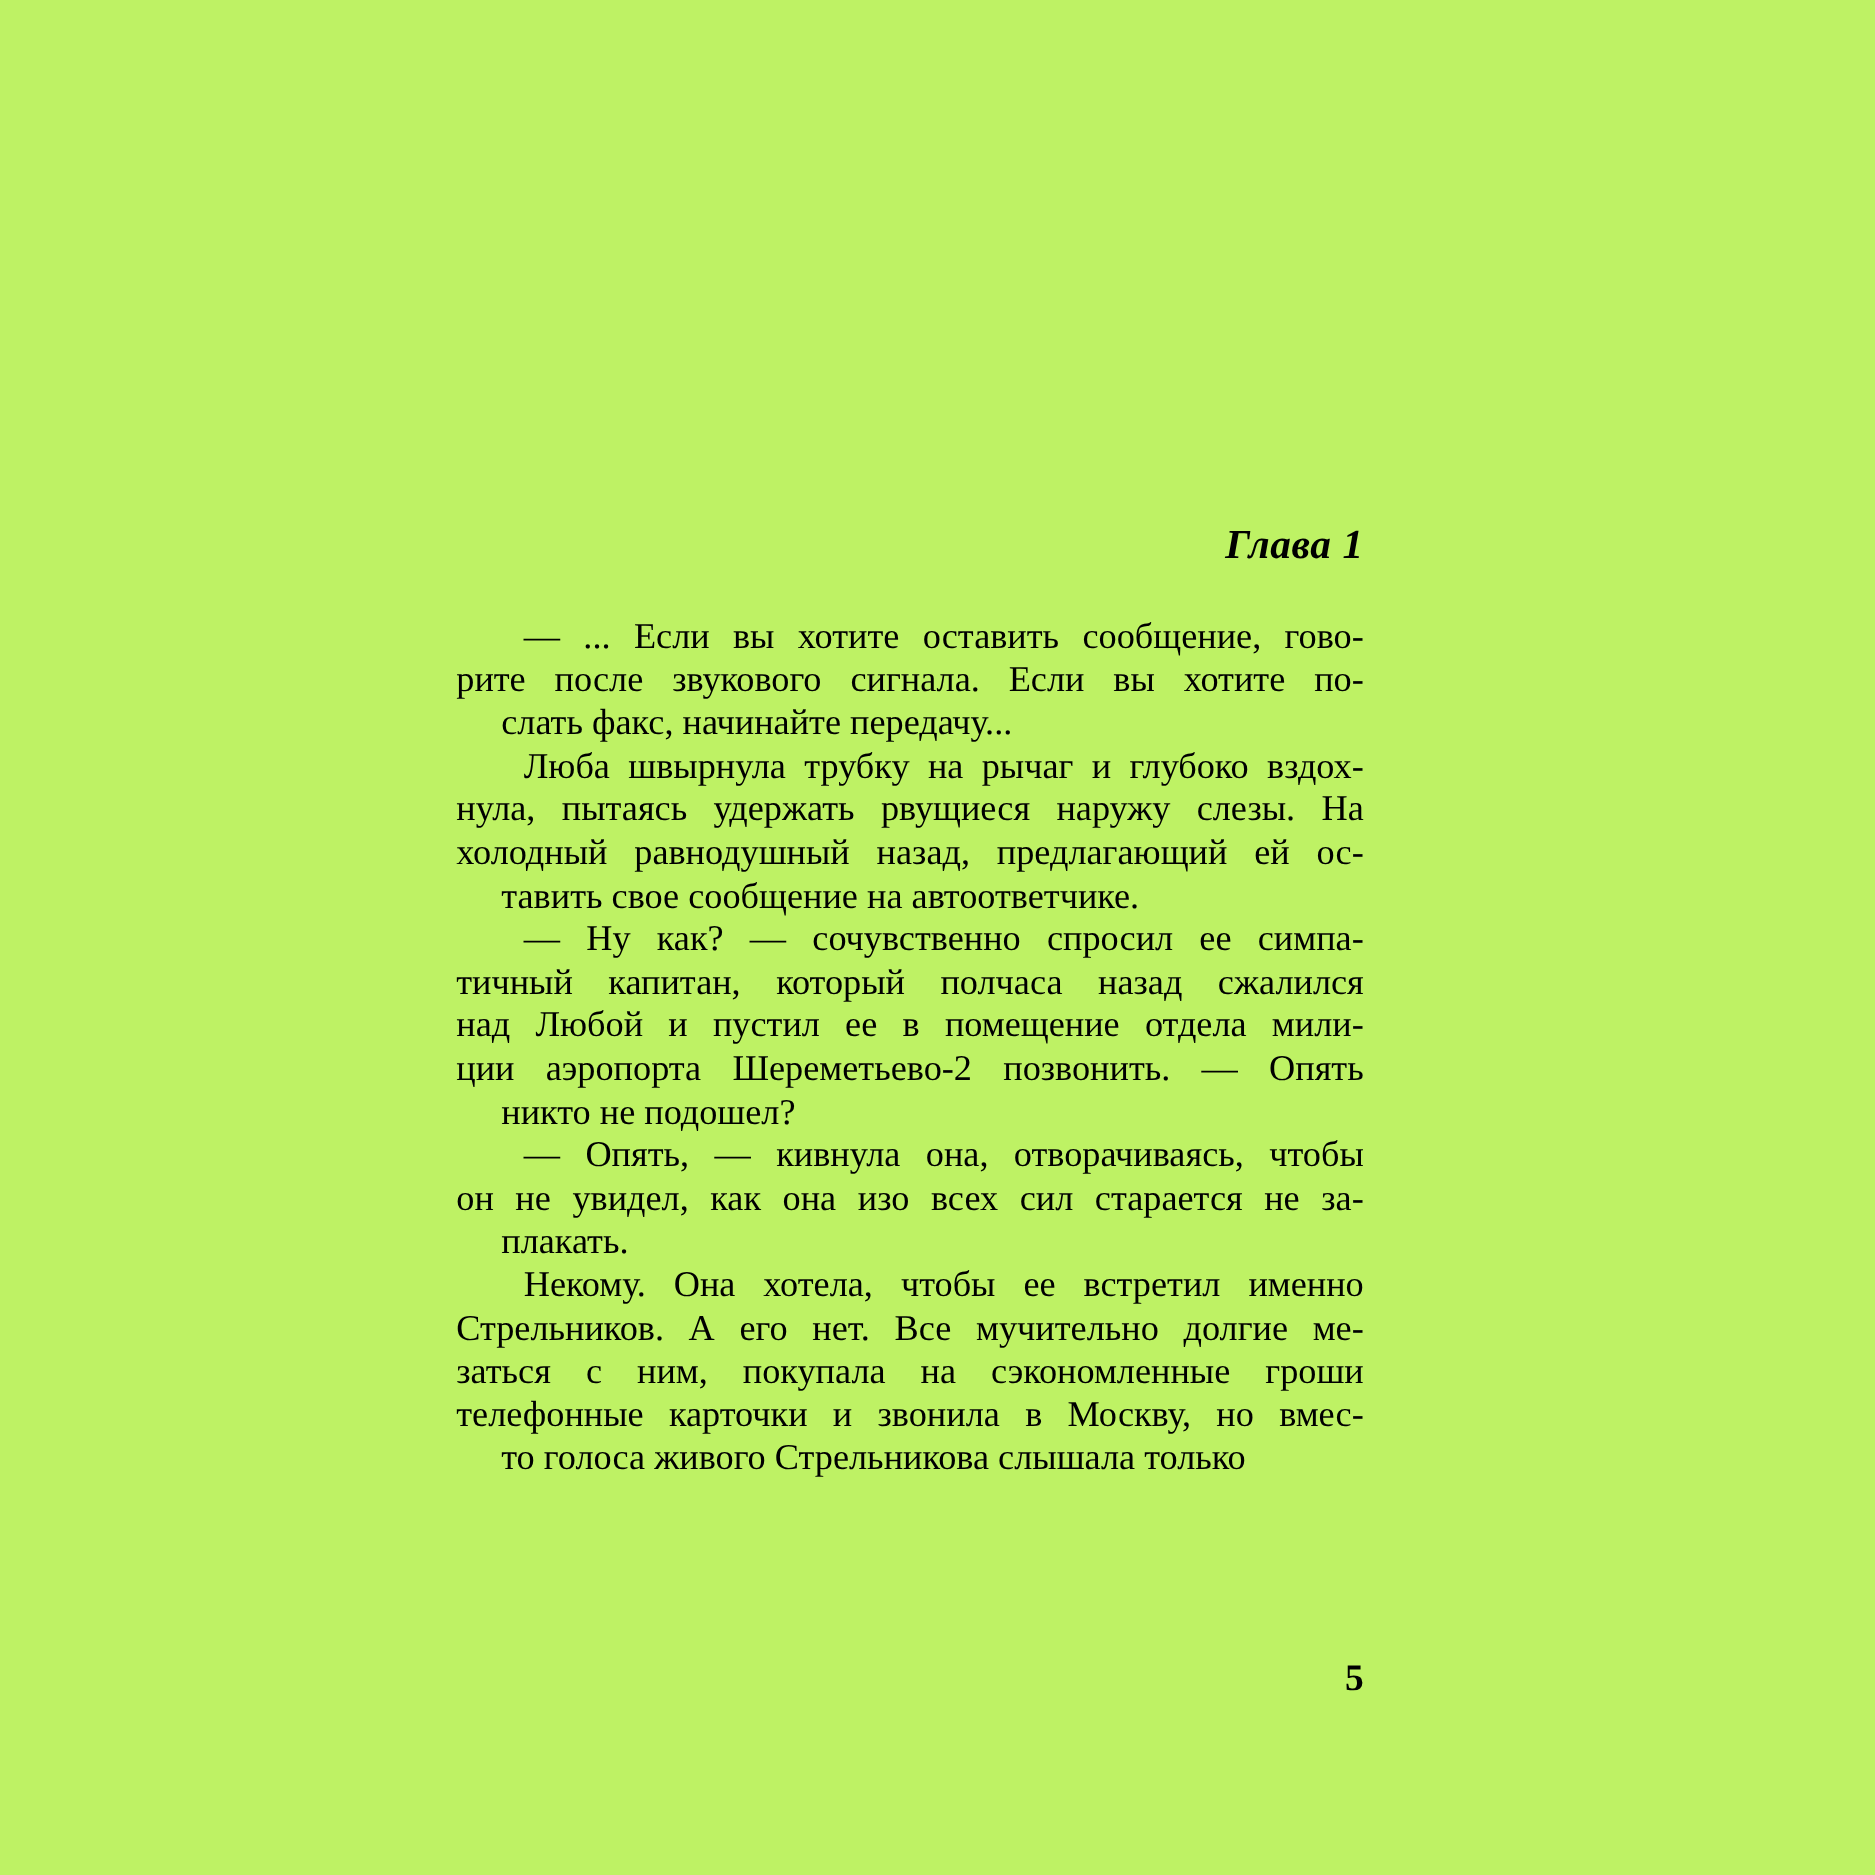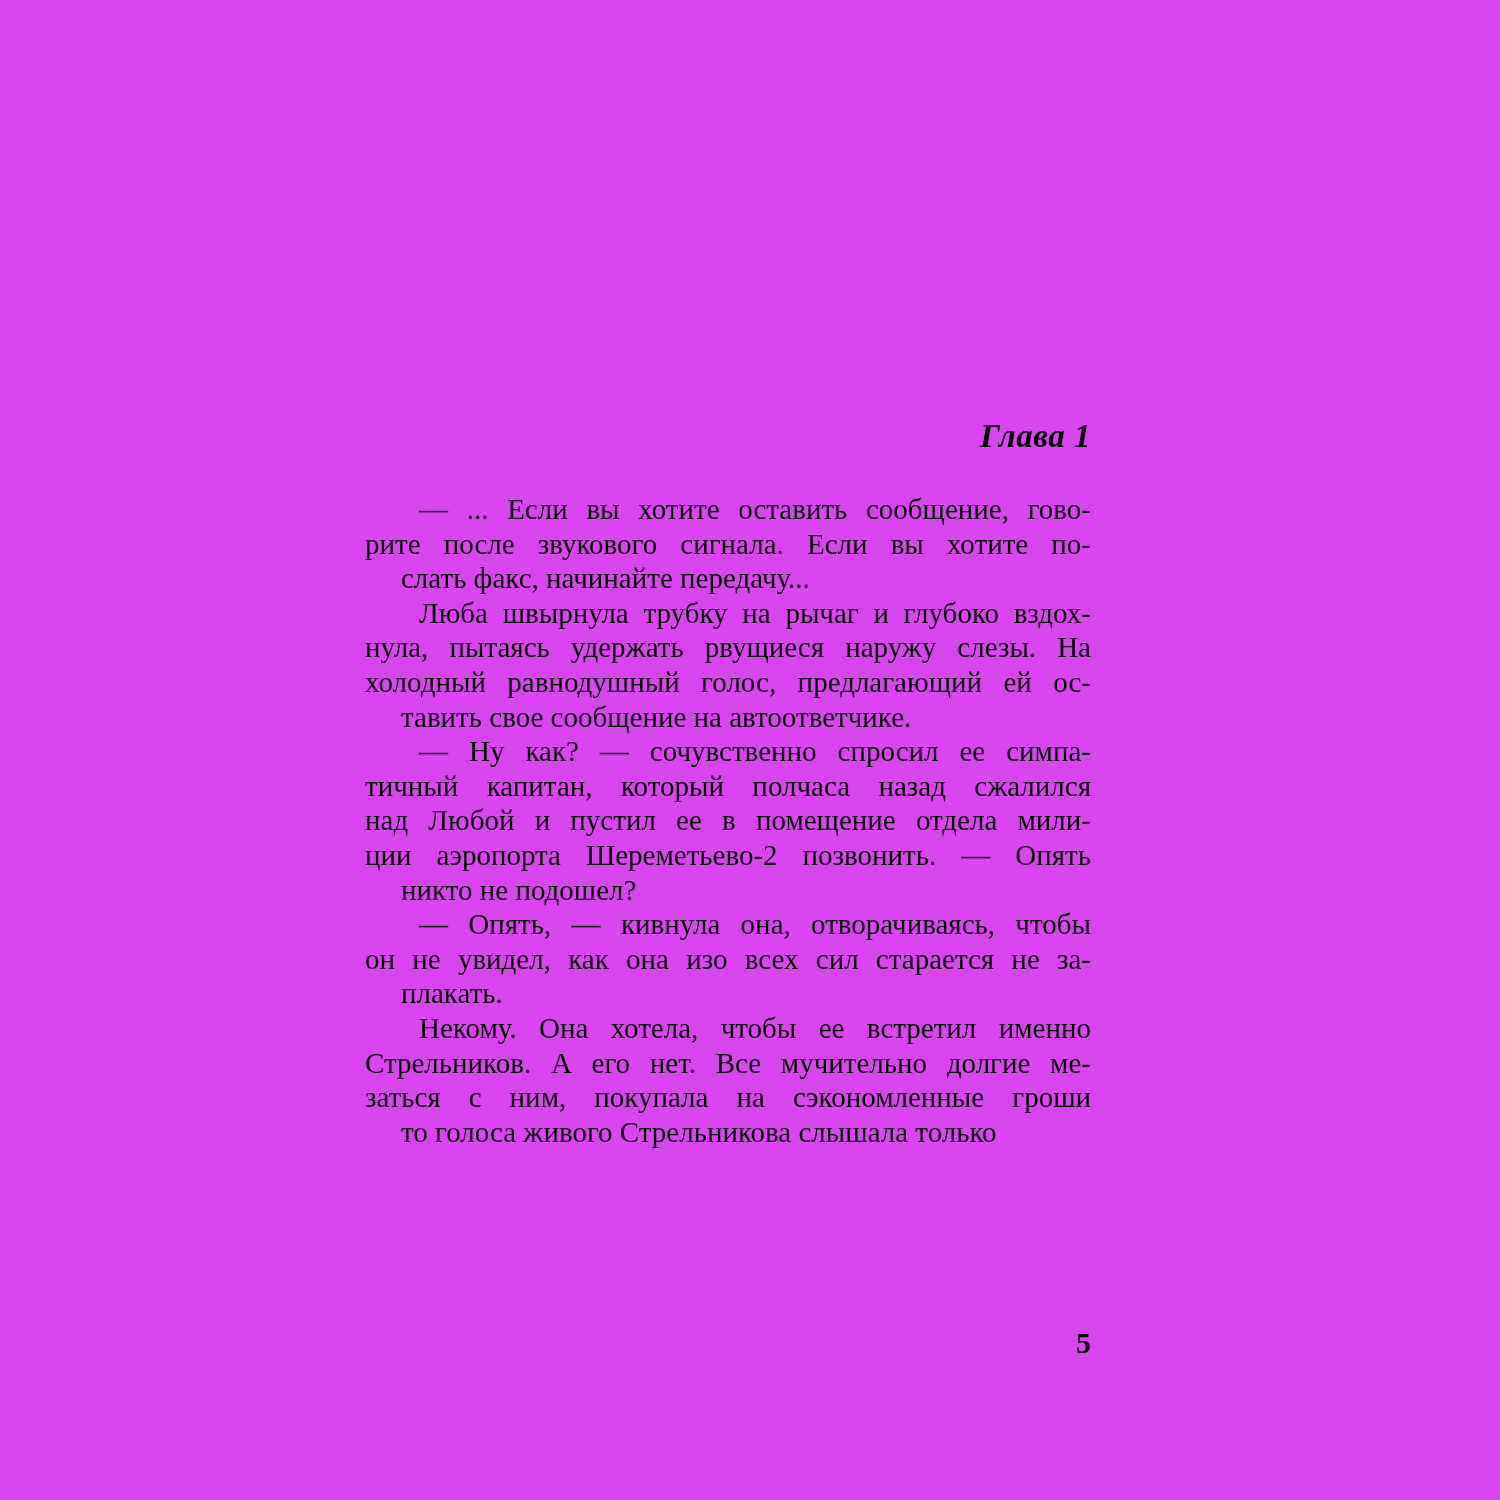--- a/index.html
+++ b/index.html
@@ -13,21 +13,21 @@
     font-family: "Liberation Serif", serif;
     color: #000000;
     position: relative;
     overflow: hidden;
   }
   .sheet {
     position: absolute;
     top: 0; left: 0;
     width: 1500px;
     height: 1500px;
-    background: #d946ef;
+    background: #bef264;
   }
   .chapter-heading {
     position: absolute;
     top: 418px;
     left: 365px;
     width: 726px;
     text-align: right;
     font-size: 33px;
     font-weight: bold;
     font-style: italic;
@@ -77,37 +77,38 @@
 
   <div class="text-block" id="text-block">
       <div class="paragraph">
         <div class="line first">— ... Если вы хотите оставить сообщение, гово-</div>
         <div class="line">рите после звукового сигнала. Если вы хотите по-</div>
         <div class="line last">слать факс, начинайте передачу...</div>
       </div>
       <div class="paragraph">
         <div class="line first">Люба швырнула трубку на рычаг и глубоко вздох-</div>
         <div class="line">нула, пытаясь удержать рвущиеся наружу слезы. На</div>
-        <div class="line">холодный равнодушный голос, предлагающий ей ос-</div>
+        <div class="line">холодный равнодушный назад, предлагающий ей ос-</div>
         <div class="line last">тавить свое сообщение на автоответчике.</div>
       </div>
       <div class="paragraph">
         <div class="line first">— Ну как? — сочувственно спросил ее симпа-</div>
         <div class="line">тичный капитан, который полчаса назад сжалился</div>
         <div class="line">над Любой и пустил ее в помещение отдела мили-</div>
         <div class="line">ции аэропорта Шереметьево-2 позвонить. — Опять</div>
         <div class="line last">никто не подошел?</div>
       </div>
       <div class="paragraph">
         <div class="line first">— Опять, — кивнула она, отворачиваясь, чтобы</div>
         <div class="line">он не увидел, как она изо всех сил старается не за-</div>
         <div class="line last">плакать.</div>
       </div>
       <div class="paragraph">
         <div class="line first">Некому. Она хотела, чтобы ее встретил именно</div>
         <div class="line">Стрельников. А его нет. Все мучительно долгие ме-</div>
         <div class="line">заться с ним, покупала на сэкономленные гроши</div>
+        <div class="line">телефонные карточки и звонила в Москву, но вмес-</div>
         <div class="line last">то голоса живого Стрельникова слышала только</div>
       </div>
     </div>
 
   <div class="page-number">5</div>
 </div>
 
 </body></html>

